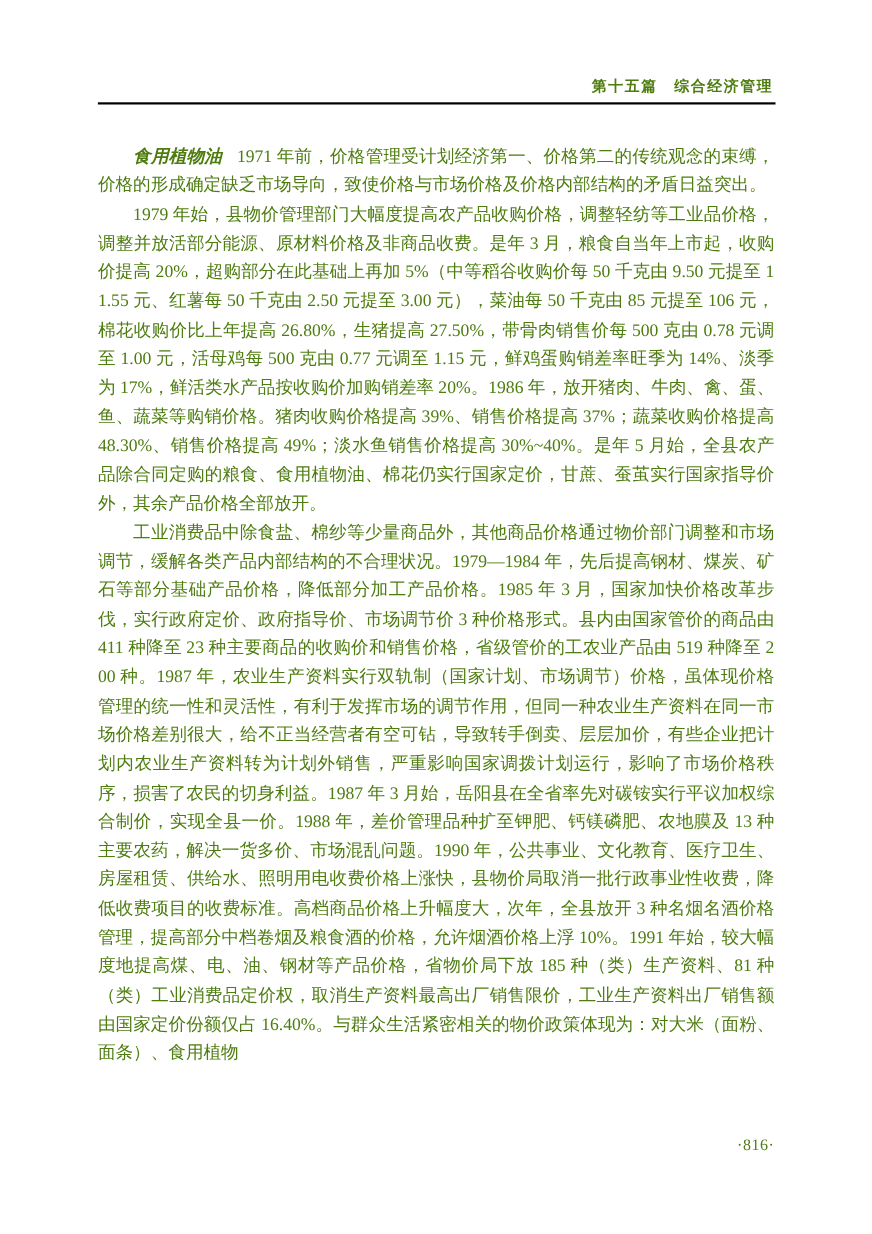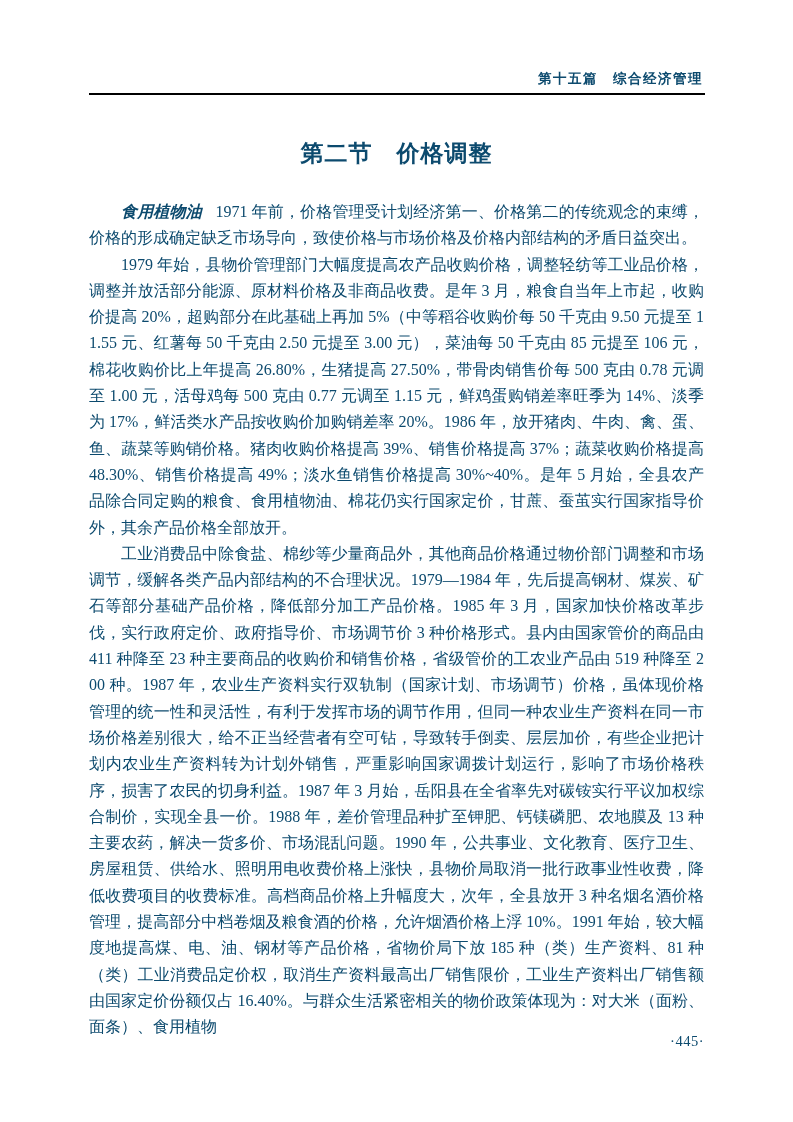--- a/index.html
+++ b/index.html
@@ -6,21 +6,21 @@
     margin: 0;
     padding: 0;
     background: #e9e9e9;
   }
   .page {
     position: relative;
     width: 793px;
     height: 1122px;
     margin: 0 auto;
     background: #ffffff;
-    color: #0c4a6e;
+    color: #4d7c0f;
     font-family: "Liberation Serif", "DejaVu Serif", serif;
     overflow: hidden;
     box-sizing: border-box;
   }
   .running-header {
     position: absolute;
     top: 70px;
     left: 89px;
     right: 90px;
     text-align: right;
@@ -77,25 +77,24 @@
 <div class="page">
 
   <div class="running-header">
     <span>第十五篇　综合经济管理</span>
   </div>
 
   <div class="header-rule"></div>
 
   <div class="body-area">
 
-    <h1 class="section-title">第二节　价格调整</h1>
 
     <p class="para"><span class="para-lead">食用植物油</span><span>1971 年前，价格管理受计划经济第一、价格第二的传统观念的束缚，价格的形成确定缺乏市场导向，致使价格与市场价格及价格内部结构的矛盾日益突出。</span></p>
 
     <p class="para">1979 年始，县物价管理部门大幅度提高农产品收购价格，调整轻纺等工业品价格，调整并放活部分能源、原材料价格及非商品收费。是年 3 月，粮食自当年上市起，收购价提高 20%，超购部分在此基础上再加 5%（中等稻谷收购价每 50 千克由 9.50 元提至 11.55 元、红薯每 50 千克由 2.50 元提至 3.00 元），菜油每 50 千克由 85 元提至 106 元，棉花收购价比上年提高 26.80%，生猪提高 27.50%，带骨肉销售价每 500 克由 0.78 元调至 1.00 元，活母鸡每 500 克由 0.77 元调至 1.15 元，鲜鸡蛋购销差率旺季为 14%、淡季为 17%，鲜活类水产品按收购价加购销差率 20%。1986 年，放开猪肉、牛肉、禽、蛋、鱼、蔬菜等购销价格。猪肉收购价格提高 39%、销售价格提高 37%；蔬菜收购价格提高 48.30%、销售价格提高 49%；淡水鱼销售价格提高 30%~40%。是年 5 月始，全县农产品除合同定购的粮食、食用植物油、棉花仍实行国家定价，甘蔗、蚕茧实行国家指导价外，其余产品价格全部放开。</p>
 
     <p class="para">工业消费品中除食盐、棉纱等少量商品外，其他商品价格通过物价部门调整和市场调节，缓解各类产品内部结构的不合理状况。1979—1984 年，先后提高钢材、煤炭、矿石等部分基础产品价格，降低部分加工产品价格。1985 年 3 月，国家加快价格改革步伐，实行政府定价、政府指导价、市场调节价 3 种价格形式。县内由国家管价的商品由 411 种降至 23 种主要商品的收购价和销售价格，省级管价的工农业产品由 519 种降至 200 种。1987 年，农业生产资料实行双轨制（国家计划、市场调节）价格，虽体现价格管理的统一性和灵活性，有利于发挥市场的调节作用，但同一种农业生产资料在同一市场价格差别很大，给不正当经营者有空可钻，导致转手倒卖、层层加价，有些企业把计划内农业生产资料转为计划外销售，严重影响国家调拨计划运行，影响了市场价格秩序，损害了农民的切身利益。1987 年 3 月始，岳阳县在全省率先对碳铵实行平议加权综合制价，实现全县一价。1988 年，差价管理品种扩至钾肥、钙镁磷肥、农地膜及 13 种主要农药，解决一货多价、市场混乱问题。1990 年，公共事业、文化教育、医疗卫生、房屋租赁、供给水、照明用电收费价格上涨快，县物价局取消一批行政事业性收费，降低收费项目的收费标准。高档商品价格上升幅度大，次年，全县放开 3 种名烟名酒价格管理，提高部分中档卷烟及粮食酒的价格，允许烟酒价格上浮 10%。1991 年始，较大幅度地提高煤、电、油、钢材等产品价格，省物价局下放 185 种（类）生产资料、81 种（类）工业消费品定价权，取消生产资料最高出厂销售限价，工业生产资料出厂销售额由国家定价份额仅占 16.40%。与群众生活紧密相关的物价政策体现为：对大米（面粉、面条）、食用植物</p>
 
   </div>
 
-  <div class="page-number">·445·</div>
+  <div class="page-number">·816·</div>
 
 </div>
 
 </body></html>

